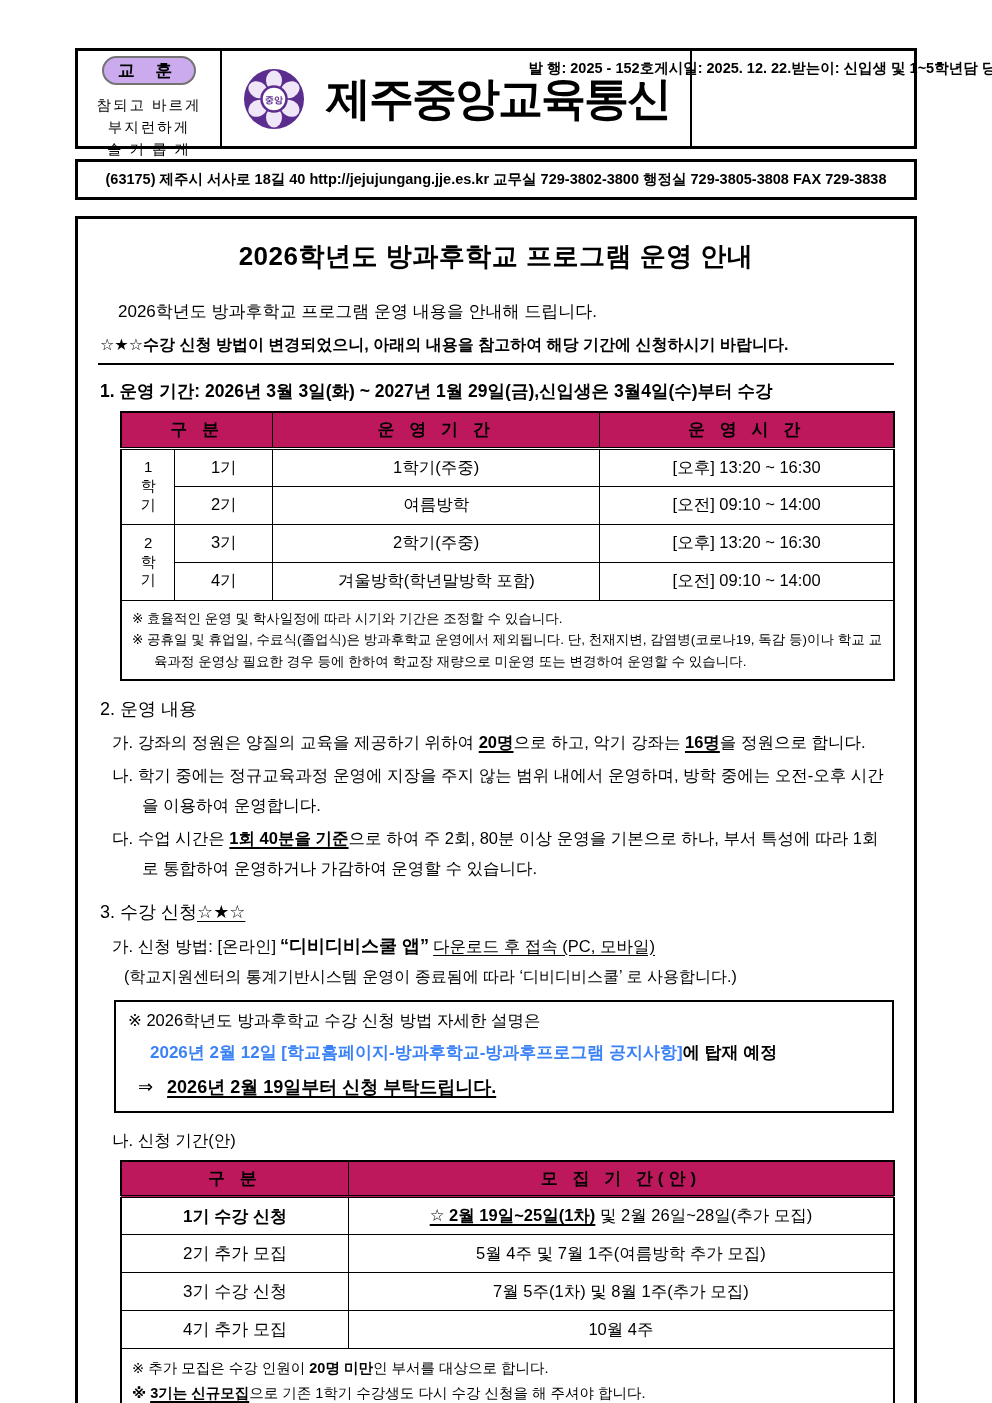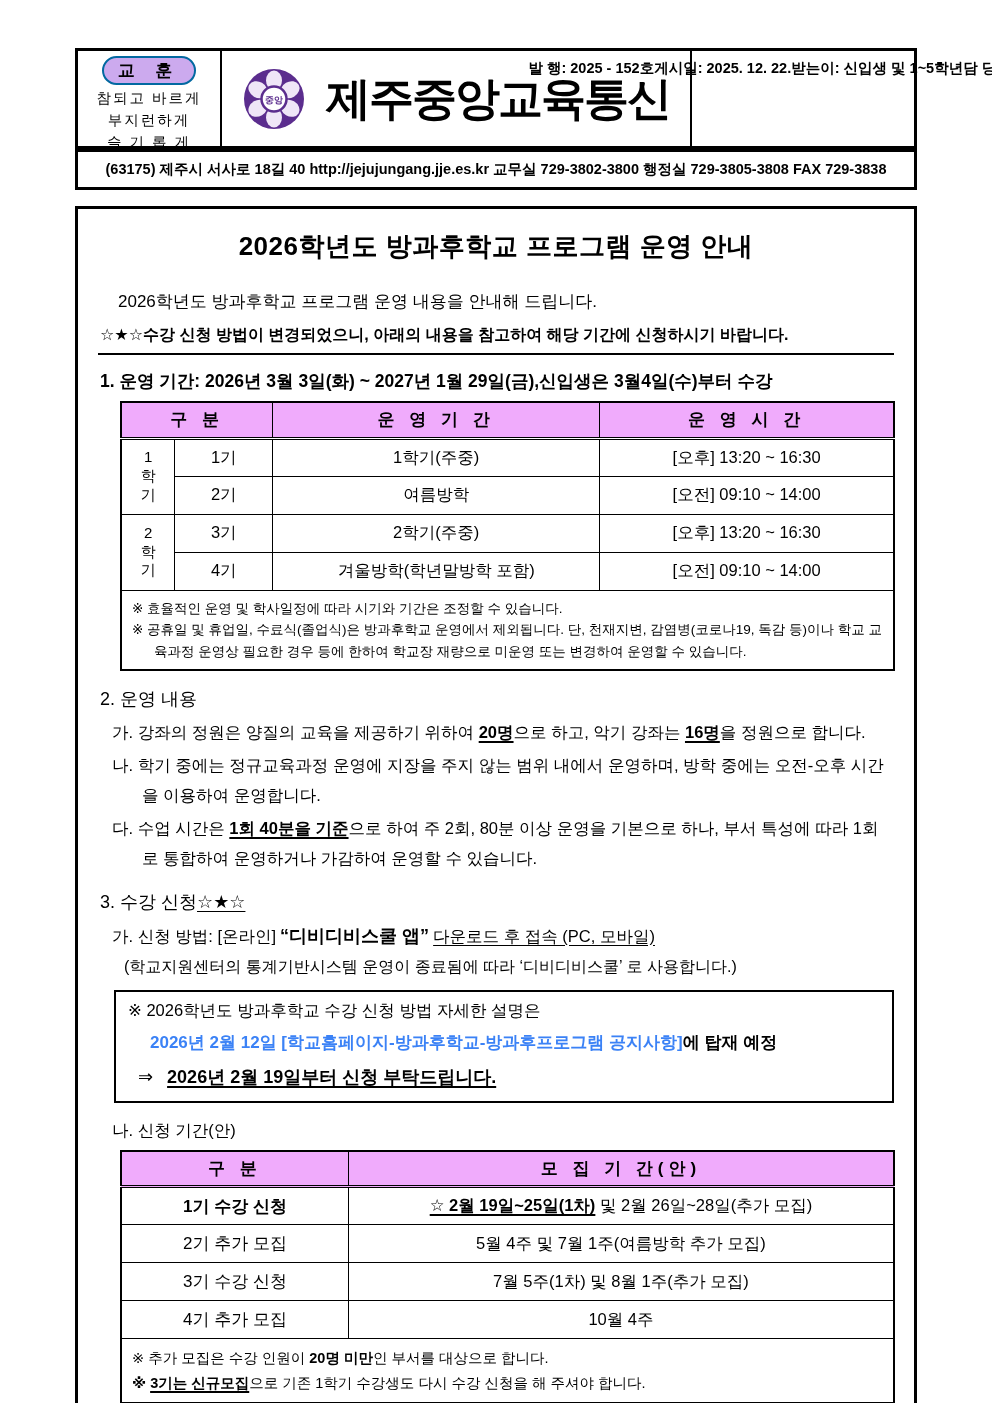--- a/index.html
+++ b/index.html
@@ -8,51 +8,51 @@
     width:992px; height:1403px; background:#fff; color:#000;
     font-family:"Liberation Sans","DejaVu Sans",sans-serif;
     overflow:hidden; position:relative;
   }
   .page { padding:48px 75px 0 75px; }
 
   
   .hdr-top { border:3px solid #000; display:flex; height:101px; background:#fff; }
   .hdr-motto { width:144px; border-right:2px solid #000; text-align:center; padding-top:5px; }
   .motto-pill {
-    display:inline-block; background:#ccaaee; border:2px solid #0369a1; border-radius:15px;
-    padding:1px 14px; font-weight:bold; font-size:17px; letter-spacing:8px; margin-bottom:3px;
+    display:inline-block; background:#ccaaee; border:2px solid #737373; border-radius:15px;
+    padding:1px 14px; font-weight:bold; font-size:17px; letter-spacing:8px; margin-bottom:10px;
   }
   .motto-line { font-size:14.5px; letter-spacing:2px; line-height:1.5; white-space:nowrap; }
   .hdr-title { flex:1; display:flex; align-items:center; justify-content:center; gap:20px;border-radius:9px; }
   .emblem { width:64px; height:64px; flex:0 0 auto; }
   .paper-title { font-size:45px; font-weight:bold; letter-spacing:-2px; white-space:nowrap; }
   .hdr-info { width:224px; border-left:2px solid #000; padding:6px 8px; display:flex; justify-content:center; }
   .info-line { font-weight:bold; font-size:14.5px; line-height:1.6; white-space:nowrap; }
   .hdr-addr {
-    border:3px solid #000; margin-top:0; text-align:center;
+    border:3px solid #000; margin-top:10px; text-align:center;
     font-weight:bold; font-size:14.5px; padding:8px 0; white-space:nowrap;
   }
 
   
   .main { border:3px solid #000; margin-top:16px; padding:14px 20px 10px 20px; }
   .doc-title { text-align:center; font-size:26px; font-weight:bold; letter-spacing:0.5px; margin:6px 0 26px 0; }
   .intro { font-size:17px; margin:0 0 12px 20px; }
   .change-notice {
     font-size:16px; font-weight:bold; border-bottom:2.5px solid #000;
     padding:0 0 7px 2px; margin-bottom:12px;
   }
   .sec-heading { font-size:17.5px; font-weight:bold; margin:14px 0 8px 2px; }
   .sec-heading2 { font-size:18px; font-weight:normal; margin:16px 0 6px 2px; }
 
   
   table { border-collapse:collapse; margin:4px 0 8px 22px; }
   .t1 { width:775px; border:2px solid #000; }
   .t2 { width:775px; border:2px solid #000; }
   th {
-    background:#f0abfc; border:1.5px solid #000; border-bottom:3px double #000;
+    background:#be185d; border:1.5px solid #000; border-bottom:3px double #000;
     font-size:17px; font-weight:bold; height:36px; letter-spacing:5px;
   }
   td { border:1.5px solid #000; font-size:16.5px; text-align:center; height:38px; padding:2px 6px; }
   .sem-cell { font-size:15px; line-height:1.25; white-space:pre-line; padding:2px 0; }
   .notes-cell { text-align:left; padding:7px 10px; height:auto; }
   .note-line { font-size:13.5px; line-height:1.6; padding-left:22px; text-indent:-22px; }
   .note-line2 { font-size:14.5px; line-height:1.7; padding-left:24px; text-indent:-24px; }
   .t2 .label-cell { font-size:17px; }
   .bold { font-weight:bold; }
   .u { text-decoration:underline; text-underline-offset:3px; }

